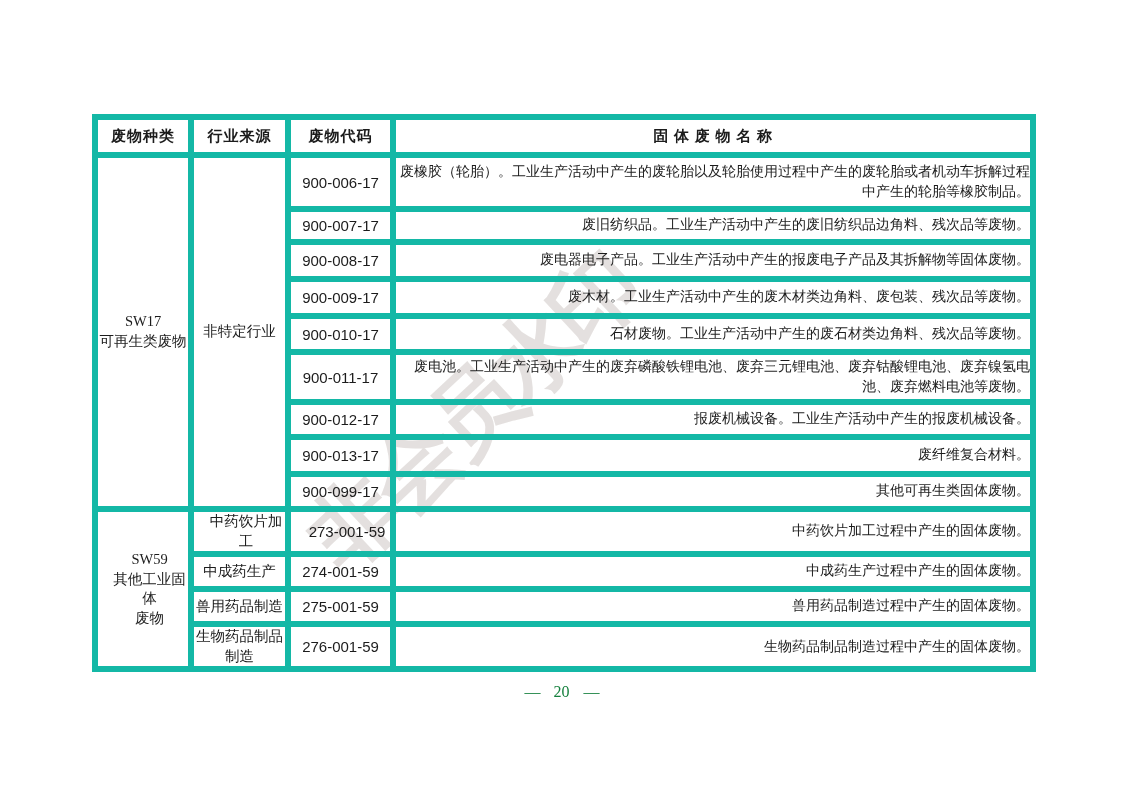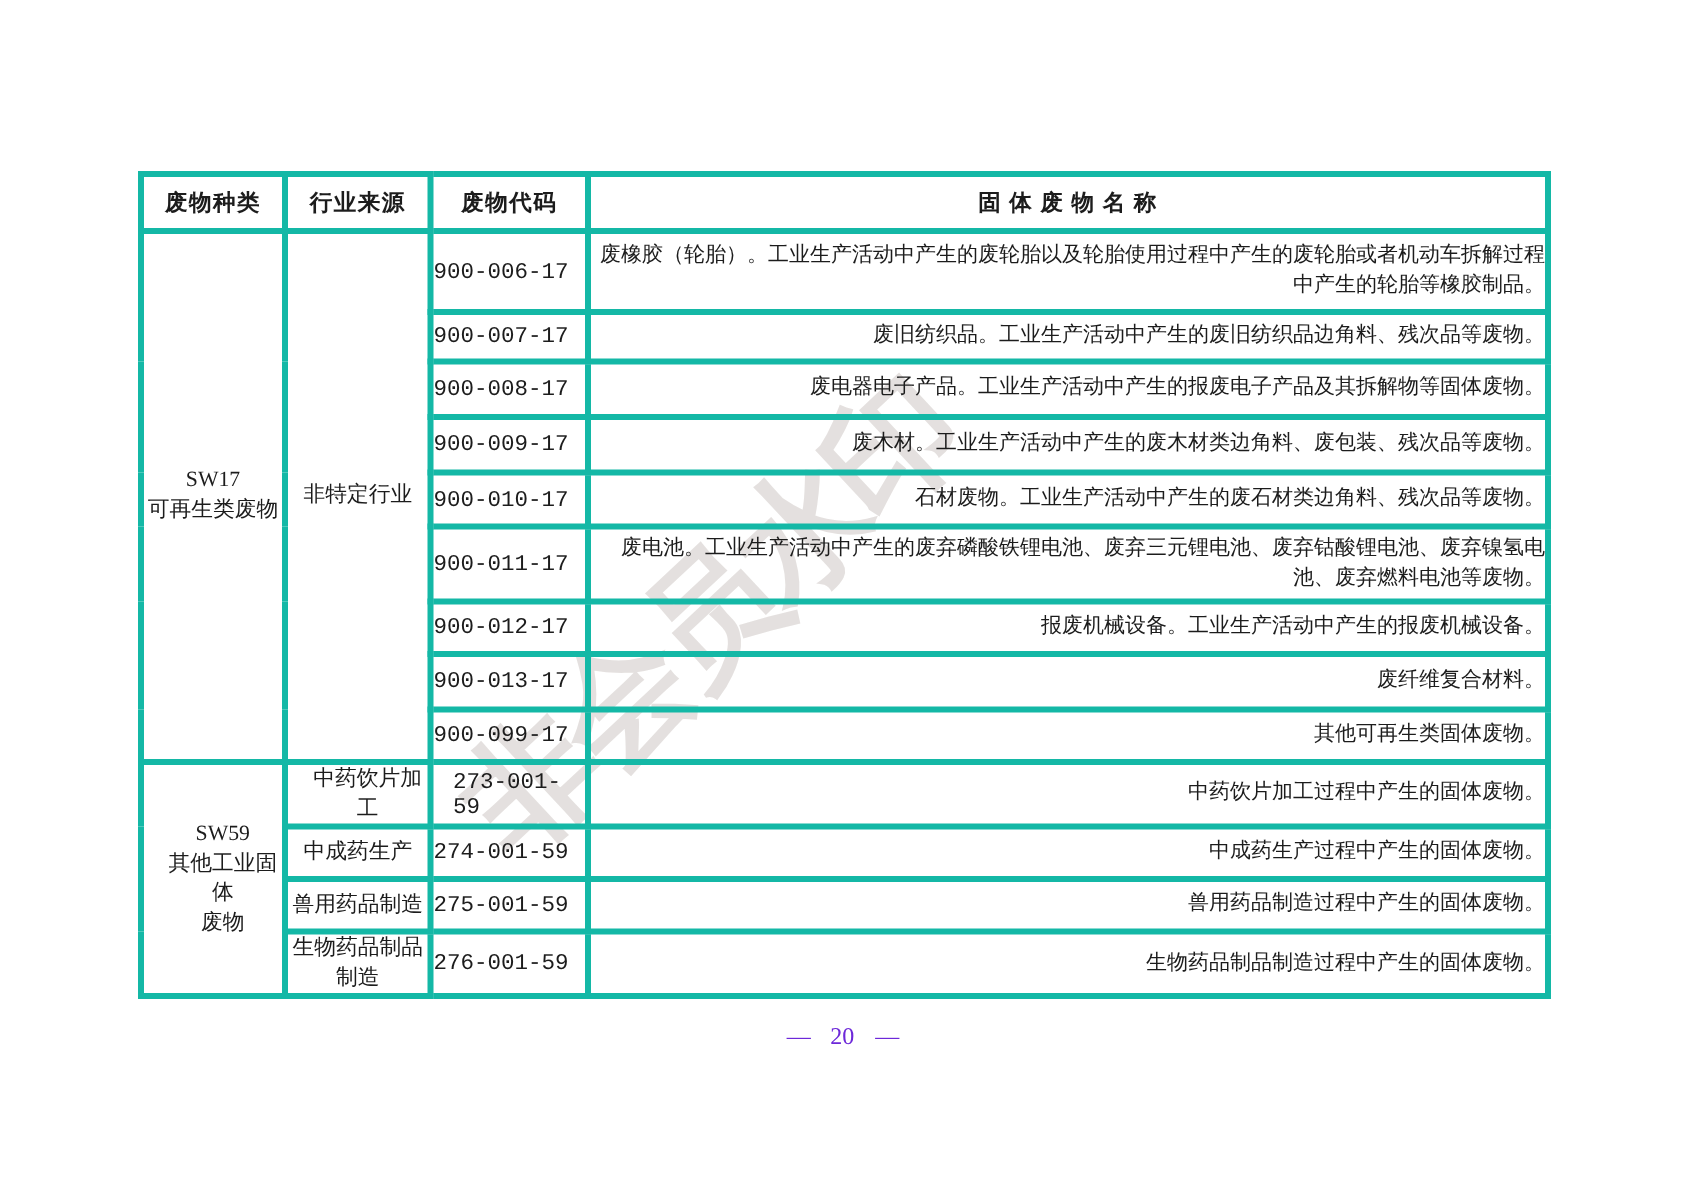--- a/index.html
+++ b/index.html
@@ -30,59 +30,60 @@
     position:absolute;
     left:92px; top:114px;
     width:938px;
     border-collapse:collapse;
     table-layout:fixed;
     z-index:1;
     background:transparent;
   }
   table.waste { border:2px solid #2d2d2d; }
   table.waste td, table.waste th {
-    border:4px solid #14b8a6;
+    border:6px solid #14b8a6;
     padding:0;
     background:transparent;
     overflow:hidden;
   }
   th.hdr {
     font-weight:bold;
     font-size:15px;
     text-align:center;
     vertical-align:middle;
     letter-spacing:1px;
   }
   td.c {
     text-align:center;
     vertical-align:middle;
     font-size:14.5px;
     line-height:1.35;
   }
   td.code {
+    text-align:center;
     vertical-align:middle;
     font-size:15px;
-    font-family:Liberation Mono, monospace;
+    font-family:Liberation Sans, sans-serif;
   }
   td.name {
     text-align:right;
     vertical-align:middle;
     font-size:14px;
     line-height:1.45;
     padding:3px 2px 3px 4px;
   }
   .pre { white-space:pre-line; }
   tr.section-divider td { border-top:2px solid #2d2d2d;padding-left:13px; }
   .footer {
     position:absolute;
     left:0; top:683px;
     width:100%;
     text-align:center;
     font-size:16px;
-    color:#6d28d9;
+    color:#15803d;
     z-index:1;
   }
   .footer .dash { margin:0 14px; letter-spacing:-1px; }
 </style>
 </head>
 <body>
 
 <div class="watermark">非会员水印</div>
 
 <table class="waste">

